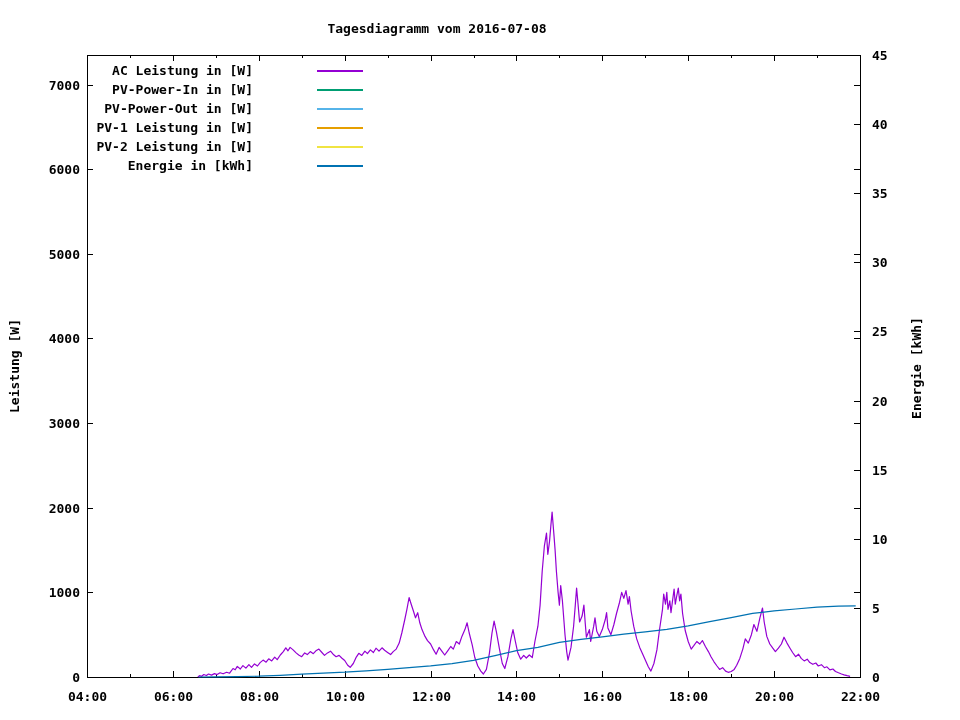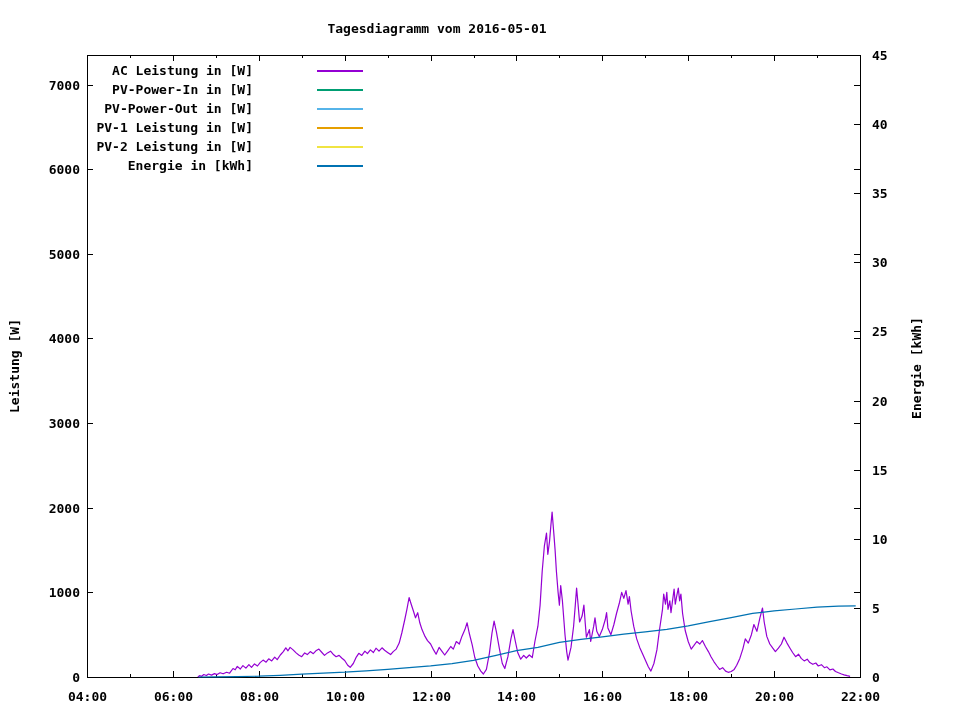--- a/index.html
+++ b/index.html
@@ -130,16 +130,16 @@
         <text x="253" y="113" text-anchor="end">PV-Power-Out in [W]</text>
         <line x1="317" y1="109" x2="363" y2="109" stroke="#56b4e9" stroke-width="2"></line>
         <text x="253" y="132" text-anchor="end">PV-1 Leistung in [W]</text>
         <line x1="317" y1="128" x2="363" y2="128" stroke="#e69f00" stroke-width="2"></line>
         <text x="253" y="151" text-anchor="end">PV-2 Leistung in [W]</text>
         <line x1="317" y1="147" x2="363" y2="147" stroke="#f0e442" stroke-width="2"></line>
         <text x="253" y="170" text-anchor="end">Energie in [kWh]</text>
         <line x1="317" y1="166" x2="363" y2="166" stroke="#0072b2" stroke-width="2"></line>
       </g>
     </svg>
-  <div class="chart-title">Tagesdiagramm vom 2016-05-01</div>
+  <div class="chart-title">Tagesdiagramm vom 2016-07-08</div>
   <div class="ylabel">Leistung [W]</div>
   <div class="y2label">Energie [kWh]</div>
 </div>
 
 </body></html>

